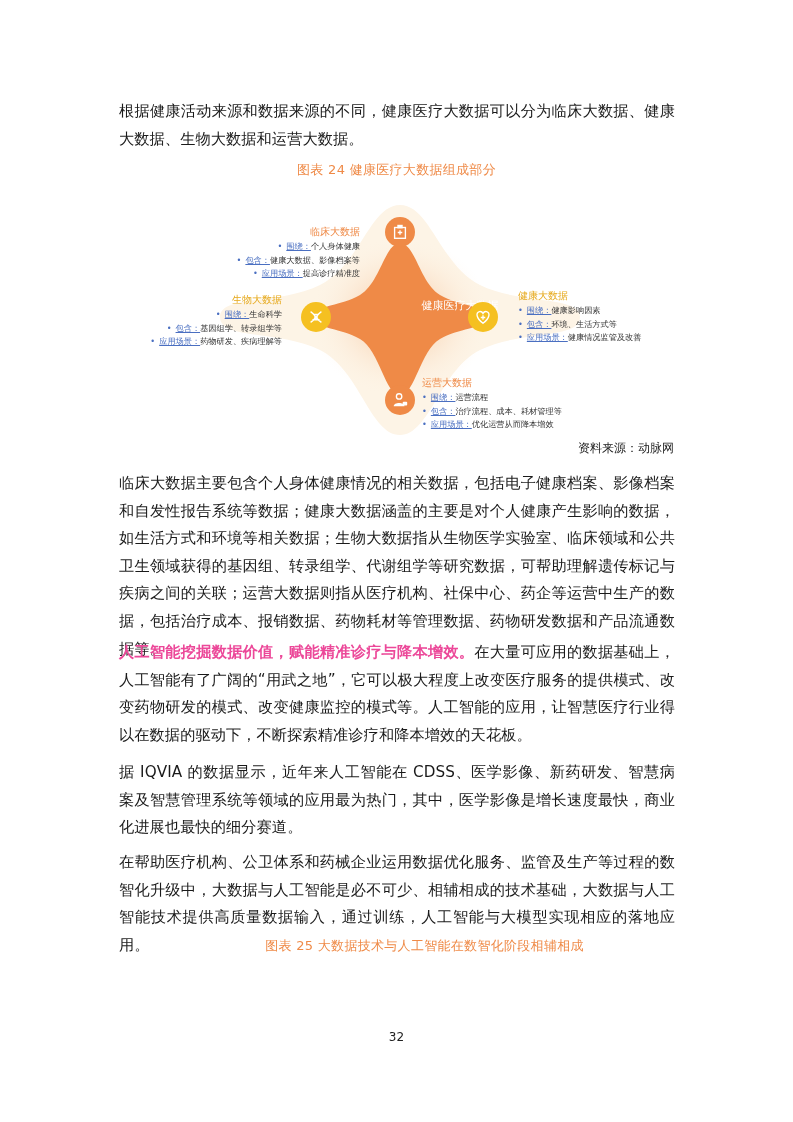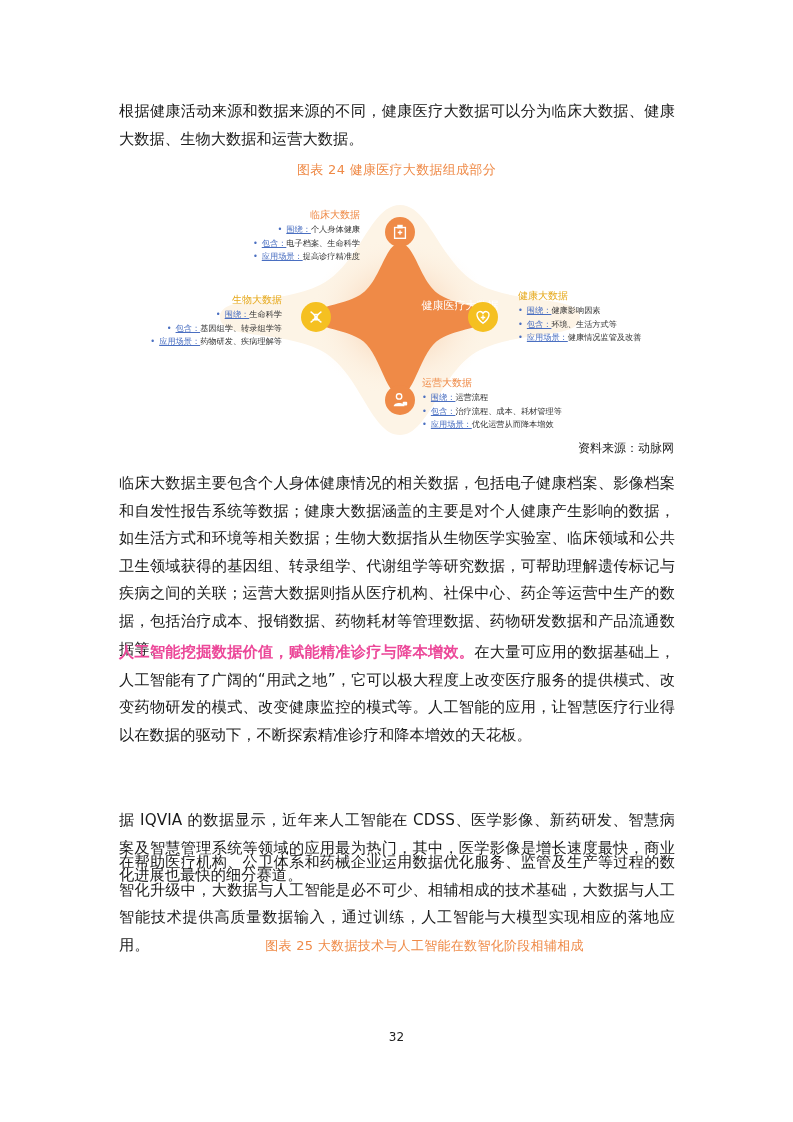--- a/index.html
+++ b/index.html
@@ -95,24 +95,24 @@
   </div>
 
   <div class="node orange" style="left:265px; top:190px;">
     <svg viewBox="0 0 20 20">
         <circle cx="9" cy="6" r="3" fill="none" stroke="#fff" stroke-width="1.5"></circle>
         <path d="M3 17 C3 12 15 12 15 17 Z" fill="#fff"></path>
         <rect x="13" y="12" width="5" height="4" rx="1" fill="#fff"></rect>
       </svg>
   </div>
 
-  <div class="block right-align" style="right:320px; top:13px;margin-left:36px;">
+  <div class="block right-align" style="right:320px; top:30px;margin-left:36px;">
     <div class="title orange">临床大数据</div>
     <div class="item"><span class="dot">•</span><span class="key">围绕：</span><span>个人身体健康</span></div>
-    <div class="item"><span class="dot">•</span><span class="key">包含：</span><span>电子档案、生命科学</span></div>
+    <div class="item"><span class="dot">•</span><span class="key">包含：</span><span>健康大数据、影像档案等</span></div>
     <div class="item"><span class="dot">•</span><span class="key">应用场景：</span><span>提高诊疗精准度</span></div>
   </div>
 
   <div class="block" style="left:398px; top:94px;">
     <div class="title yellow">健康大数据</div>
     <div class="item"><span class="dot">•</span><span class="key">围绕：</span><span>健康影响因素</span></div>
     <div class="item"><span class="dot">•</span><span class="key">包含：</span><span>环境、生活方式等</span></div>
     <div class="item"><span class="dot">•</span><span class="key">应用场景：</span><span>健康情况监管及改善</span></div>
   </div>
 
@@ -130,19 +130,19 @@
     <div class="item"><span class="dot">•</span><span class="key">应用场景：</span><span>优化运营从而降本增效</span></div>
   </div>
 </div>
 
 <div class="source">资料来源：动脉网</div>
 
 <p class="para" style="top:470px;">临床大数据主要包含个人身体健康情况的相关数据，包括电子健康档案、影像档案和自发性报告系统等数据；健康大数据涵盖的主要是对个人健康产生影响的数据，如生活方式和环境等相关数据；生物大数据指从生物医学实验室、临床领域和公共卫生领域获得的基因组、转录组学、代谢组学等研究数据，可帮助理解遗传标记与疾病之间的关联；运营大数据则指从医疗机构、社保中心、药企等运营中生产的数据，包括治疗成本、报销数据、药物耗材等管理数据、药物研发数据和产品流通数据等。</p>
 
 <p class="para" style="top:639px;"><span class="hl">人工智能挖掘数据价值，赋能精准诊疗与降本增效。</span><span>在大量可应用的数据基础上，人工智能有了广阔的“用武之地”，它可以极大程度上改变医疗服务的提供模式、改变药物研发的模式、改变健康监控的模式等。人工智能的应用，让智慧医疗行业得以在数据的驱动下，不断探索精准诊疗和降本增效的天花板。</span></p>
 
-<p class="para" style="top:759px;margin-top:48px;">据 IQVIA 的数据显示，近年来人工智能在 CDSS、医学影像、新药研发、智慧病案及智慧管理系统等领域的应用最为热门，其中，医学影像是增长速度最快，商业化进展也最快的细分赛道。</p>
+<p class="para" style="top:759px;">据 IQVIA 的数据显示，近年来人工智能在 CDSS、医学影像、新药研发、智慧病案及智慧管理系统等领域的应用最为热门，其中，医学影像是增长速度最快，商业化进展也最快的细分赛道。</p>
 
 <p class="para" style="top:849px;">在帮助医疗机构、公卫体系和药械企业运用数据优化服务、监管及生产等过程的数智化升级中，大数据与人工智能是必不可少、相辅相成的技术基础，大数据与人工智能技术提供高质量数据输入，通过训练，人工智能与大模型实现相应的落地应用。</p>
 
 <div class="caption" style="top:937px;margin-left:28px;">图表 25 大数据技术与人工智能在数智化阶段相辅相成</div>
 
 <div class="page-num">32</div>
 
 </body></html>

